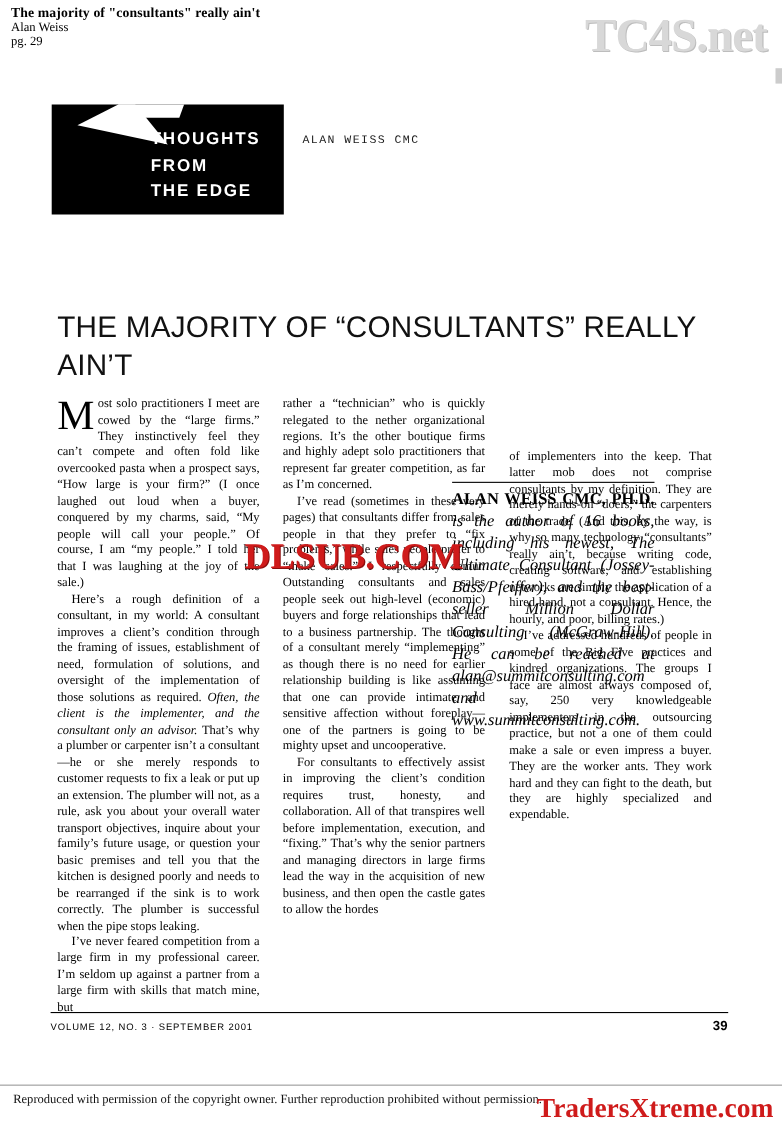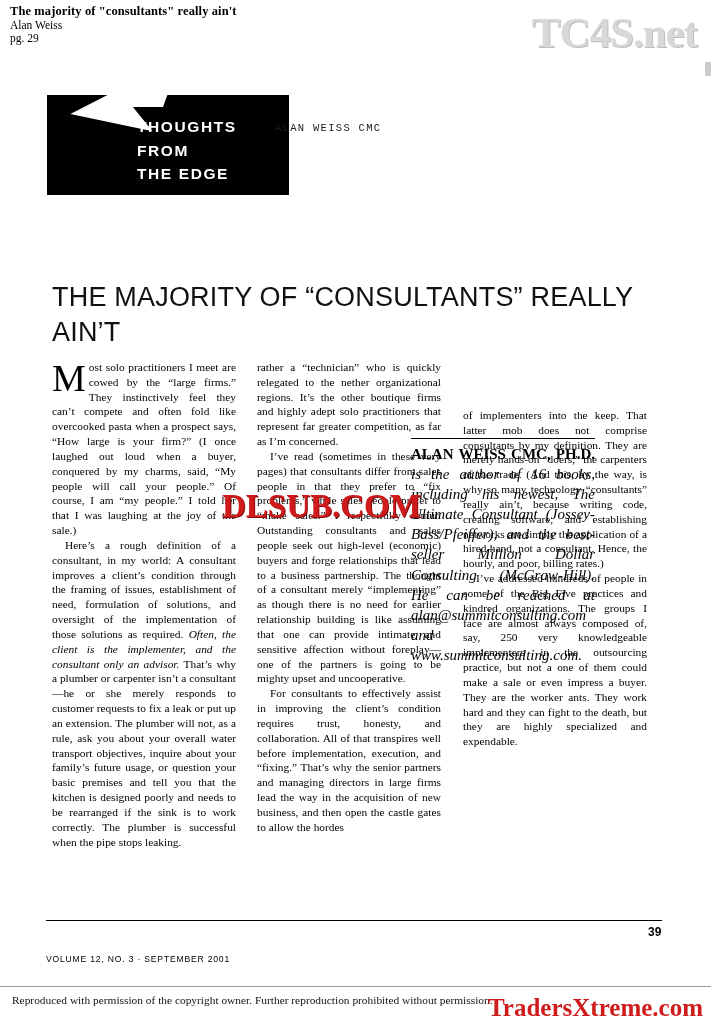--- a/index.html
+++ b/index.html
@@ -75,21 +75,21 @@
     font-weight: bold;
     color: #cf1b1b;
     z-index: 40;
   }
 
   
   .masthead {
     position: absolute;
     left: 47px;
     top: 95px;
-    width: 242px;
+    width: 211px;
     height: 100px;
     background: #000;
     color: #fff;
     overflow: hidden;
   }
   .masthead .wedge {
     position: absolute;
     left: 26px;
     top: -6px;
     width: 0;
@@ -210,21 +210,20 @@
     height: 1px;
     background: #000;
   }
   .foot-left {
     position: absolute;
     left: 46px;
     top: 928px;
     font-family: "Liberation Sans", sans-serif;
     font-size: 8.6px;
     letter-spacing: 0.8px;
-    margin-top: 26px;
   }
   .foot-right {
     position: absolute;
     left: 648px;
     top: 925px;
     font-family: "Liberation Sans", sans-serif;
     font-size: 12px;
     font-weight: bold;
   }
 
@@ -278,20 +277,21 @@
 
 <div class="byline-top">ALAN WEISS CMC</div>
 
 <h1 class="art-title">THE MAJORITY OF “CONSULTANTS” REALLY AIN’T</h1>
 
 <div class="cols">
 
   <div class="col col-1">
     <p class="first"><span class="dropcap">M</span><span>ost solo practitioners I meet are cowed by the “large firms.” They instinctively feel they can’t compete and often fold like overcooked pasta when a prospect says, “How large is your firm?” (I once laughed out loud when a buyer, conquered by my charms, said, “My people will call your people.” Of course, I am “my people.” I told her that I was laughing at the joy of the sale.)</span></p>
     <p><span>Here’s a rough definition of a consultant, in my world: A consultant improves a client’s condition through the framing of issues, establishment of need, formulation of solutions, and oversight of the implementation of those solutions as required.</span> <em>Often, the client is the implementer, and the consultant only an advisor.</em> <span>That’s why a plumber or carpenter isn’t a consultant—he or she merely responds to customer requests to fix a leak or put up an extension. The plumber will not, as a rule, ask you about your overall water transport objectives, inquire about your family’s future usage, or question your basic premises and tell you that the kitchen is designed poorly and needs to be rearranged if the sink is to work correctly. The plumber is successful when the pipe stops leaking.</span></p>
+    <p><span>I’ve never feared competition from a large firm in my professional career. I’m seldom up against a partner from a large firm with skills that match mine, but</span></p>
   </div>
 
   <div class="col col-2">
     <p class="first"><span>rather a “technician” who is quickly relegated to the nether organizational regions. It’s the other boutique firms and highly adept solo practitioners that represent far greater competition, as far as I’m concerned.</span></p>
     <p><span>I’ve read (sometimes in these very pages) that consultants differ from sales people in that they prefer to “fix problems,” while sales people prefer to “make sales.” I respectfully demur. Outstanding consultants and sales people seek out high-level (economic) buyers and forge relationships that lead to a business partnership. The thought of a consultant merely “implementing” as though there is no need for earlier relationship building is like assuming that one can provide intimate and sensitive affection without foreplay—one of the partners is going to be mighty upset and uncooperative.</span></p>
     <p><span>For consultants to effectively assist in improving the client’s condition requires trust, honesty, and collaboration. All of that transpires well before implementation, execution, and “fixing.” That’s why the senior partners and managing directors in large firms lead the way in the acquisition of new business, and then open the castle gates to allow the hordes</span></p>
   </div>
 
   <div class="col col-3">
     <p class="first"><span>of implementers into the keep. That latter mob does not comprise consultants by my definition. They are merely hands-on “doers,” the carpenters of the trade. (And this, by the way, is why so many technology “consultants” really ain’t, because writing code, creating software, and establishing networks are simply the application of a hired hand, not a consultant. Hence, the hourly, and poor, billing rates.)</span></p>

